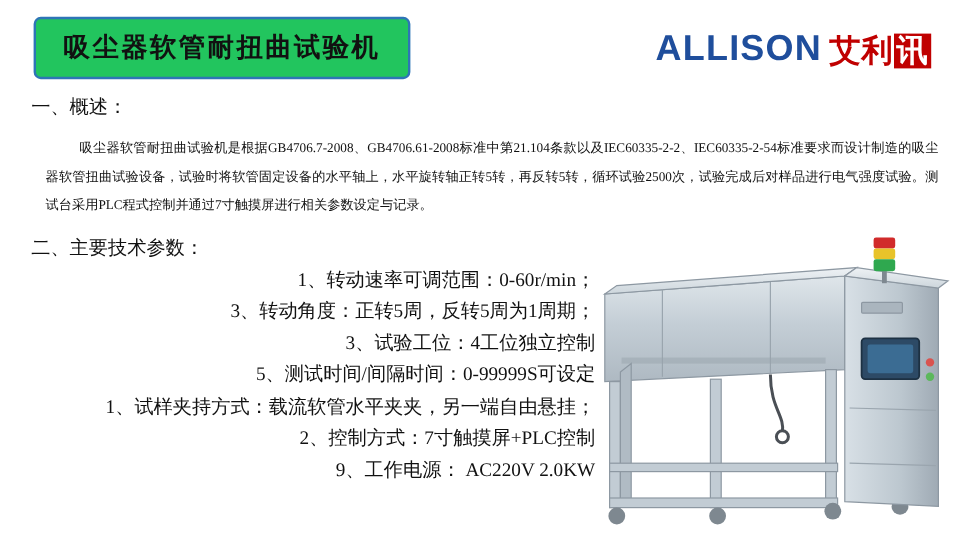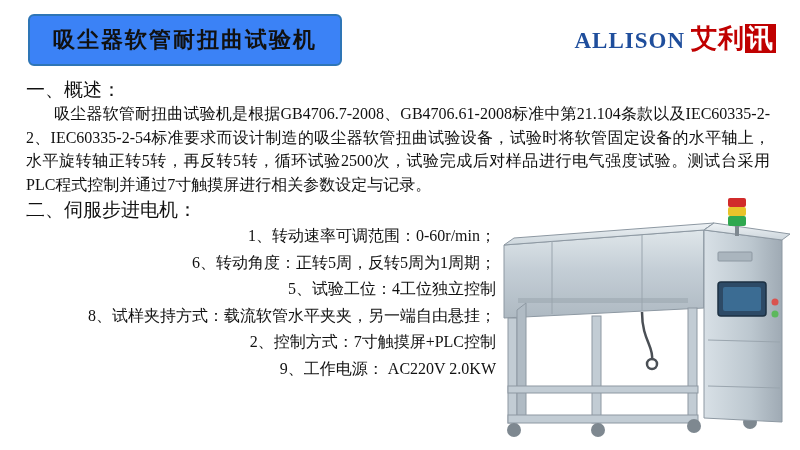--- a/index.html
+++ b/index.html
@@ -22,21 +22,21 @@
     height: 72px;
   }
   .title-box {
     position: absolute;
     left: 28px;
     top: 14px;
     width: 310px;
     height: 48px;
     border: 2px solid #2e75b6;
     border-radius: 6px;
-    background: #3b82f6;
+    background: #22c55e;
     display: flex;
     align-items: center;
     justify-content: center;
   }
   .title-text {
     font-size: 22px;
     font-weight: bold;
     letter-spacing: 2px;
     color: #111111;
     font-family: "Liberation Serif", "DejaVu Serif", serif;
@@ -44,22 +44,22 @@
 
   .brand {
     position: absolute;
     right: 24px;
     top: 26px;
     display: flex;
     align-items: flex-end;
     gap: 6px;
   }
   .brand-en {
-    font-family: Liberation Serif, serif;
-    font-size: 23px;
+    font-family: Liberation Sans, sans-serif;
+    font-size: 30px;
     font-weight: bold;
     letter-spacing: 1px;
     color: #1f4e9c;
     line-height: 1;
   }
   .brand-cn {
     font-size: 26px;
     font-weight: bold;
     color: #c00000;
     line-height: 1;
@@ -72,29 +72,29 @@
   }
 
   
   .content {
     position: absolute;
     left: 26px;
     top: 78px;
     width: 748px;
   }
   .sec-head {
-    font-size: 19px;
+    font-size: 16px;
     line-height: 23px;
     margin: 0 0 1px 0;
   }
   .para {
-    font-size: 16px;
+    font-size: 11px;
     line-height: 23.5px;
     text-align: justify;
-    margin: 0;
+    margin: 12px;
     width: 744px;
   }
   .para .indent {
     display: inline-block;
     width: 28px;
   }
 
   .spec-list {
     margin: 2px 0 0 0;
     padding: 0;
@@ -132,27 +132,28 @@
     </span>
   </div>
 </div>
 
 <div class="content">
 
   <p class="sec-head">一、概述：</p>
 
   <p class="para"><span class="indent"></span><span>吸尘器软管耐扭曲试验机是根据GB4706.7-2008、GB4706.61-2008标准中第21.104条款以及IEC60335-2-2、IEC60335-2-54标准要求而设计制造的吸尘器软管扭曲试验设备，试验时将软管固定设备的水平轴上，水平旋转轴正转5转，再反转5转，循环试验2500次，试验完成后对样品进行电气强度试验。测试台采用PLC程式控制并通过7寸触摸屏进行相关参数设定与记录。</span></p>
 
-  <p class="sec-head" style="margin-top:2px;">二、伺服步进电机：</p>
+  <p class="sec-head" style="margin-top:2px;">二、主要技术参数：</p>
 
   <ul class="spec-list">
     <li>1、转动速率可调范围：0-60r/min；</li>
-    <li>6、转动角度：正转5周，反转5周为1周期；</li>
-    <li>5、试验工位：4工位独立控制</li>
-    <li>8、试样夹持方式：载流软管水平夹夹，另一端自由悬挂；</li>
+    <li>3、转动角度：正转5周，反转5周为1周期；</li>
+    <li>3、试验工位：4工位独立控制</li>
+    <li>5、测试时间/间隔时间：0-99999S可设定</li>
+    <li>1、试样夹持方式：载流软管水平夹夹，另一端自由悬挂；</li>
     <li>2、控制方式：7寸触摸屏+PLC控制</li>
     <li>9、工作电源：  AC220V  2.0KW</li>
 
   </ul>
 </div>
 
 <div class="photo">
   <svg width="300" height="258" viewBox="0 0 300 258">
     <defs>
       <linearGradient id="gBody" x1="0" y1="0" x2="0" y2="1">

